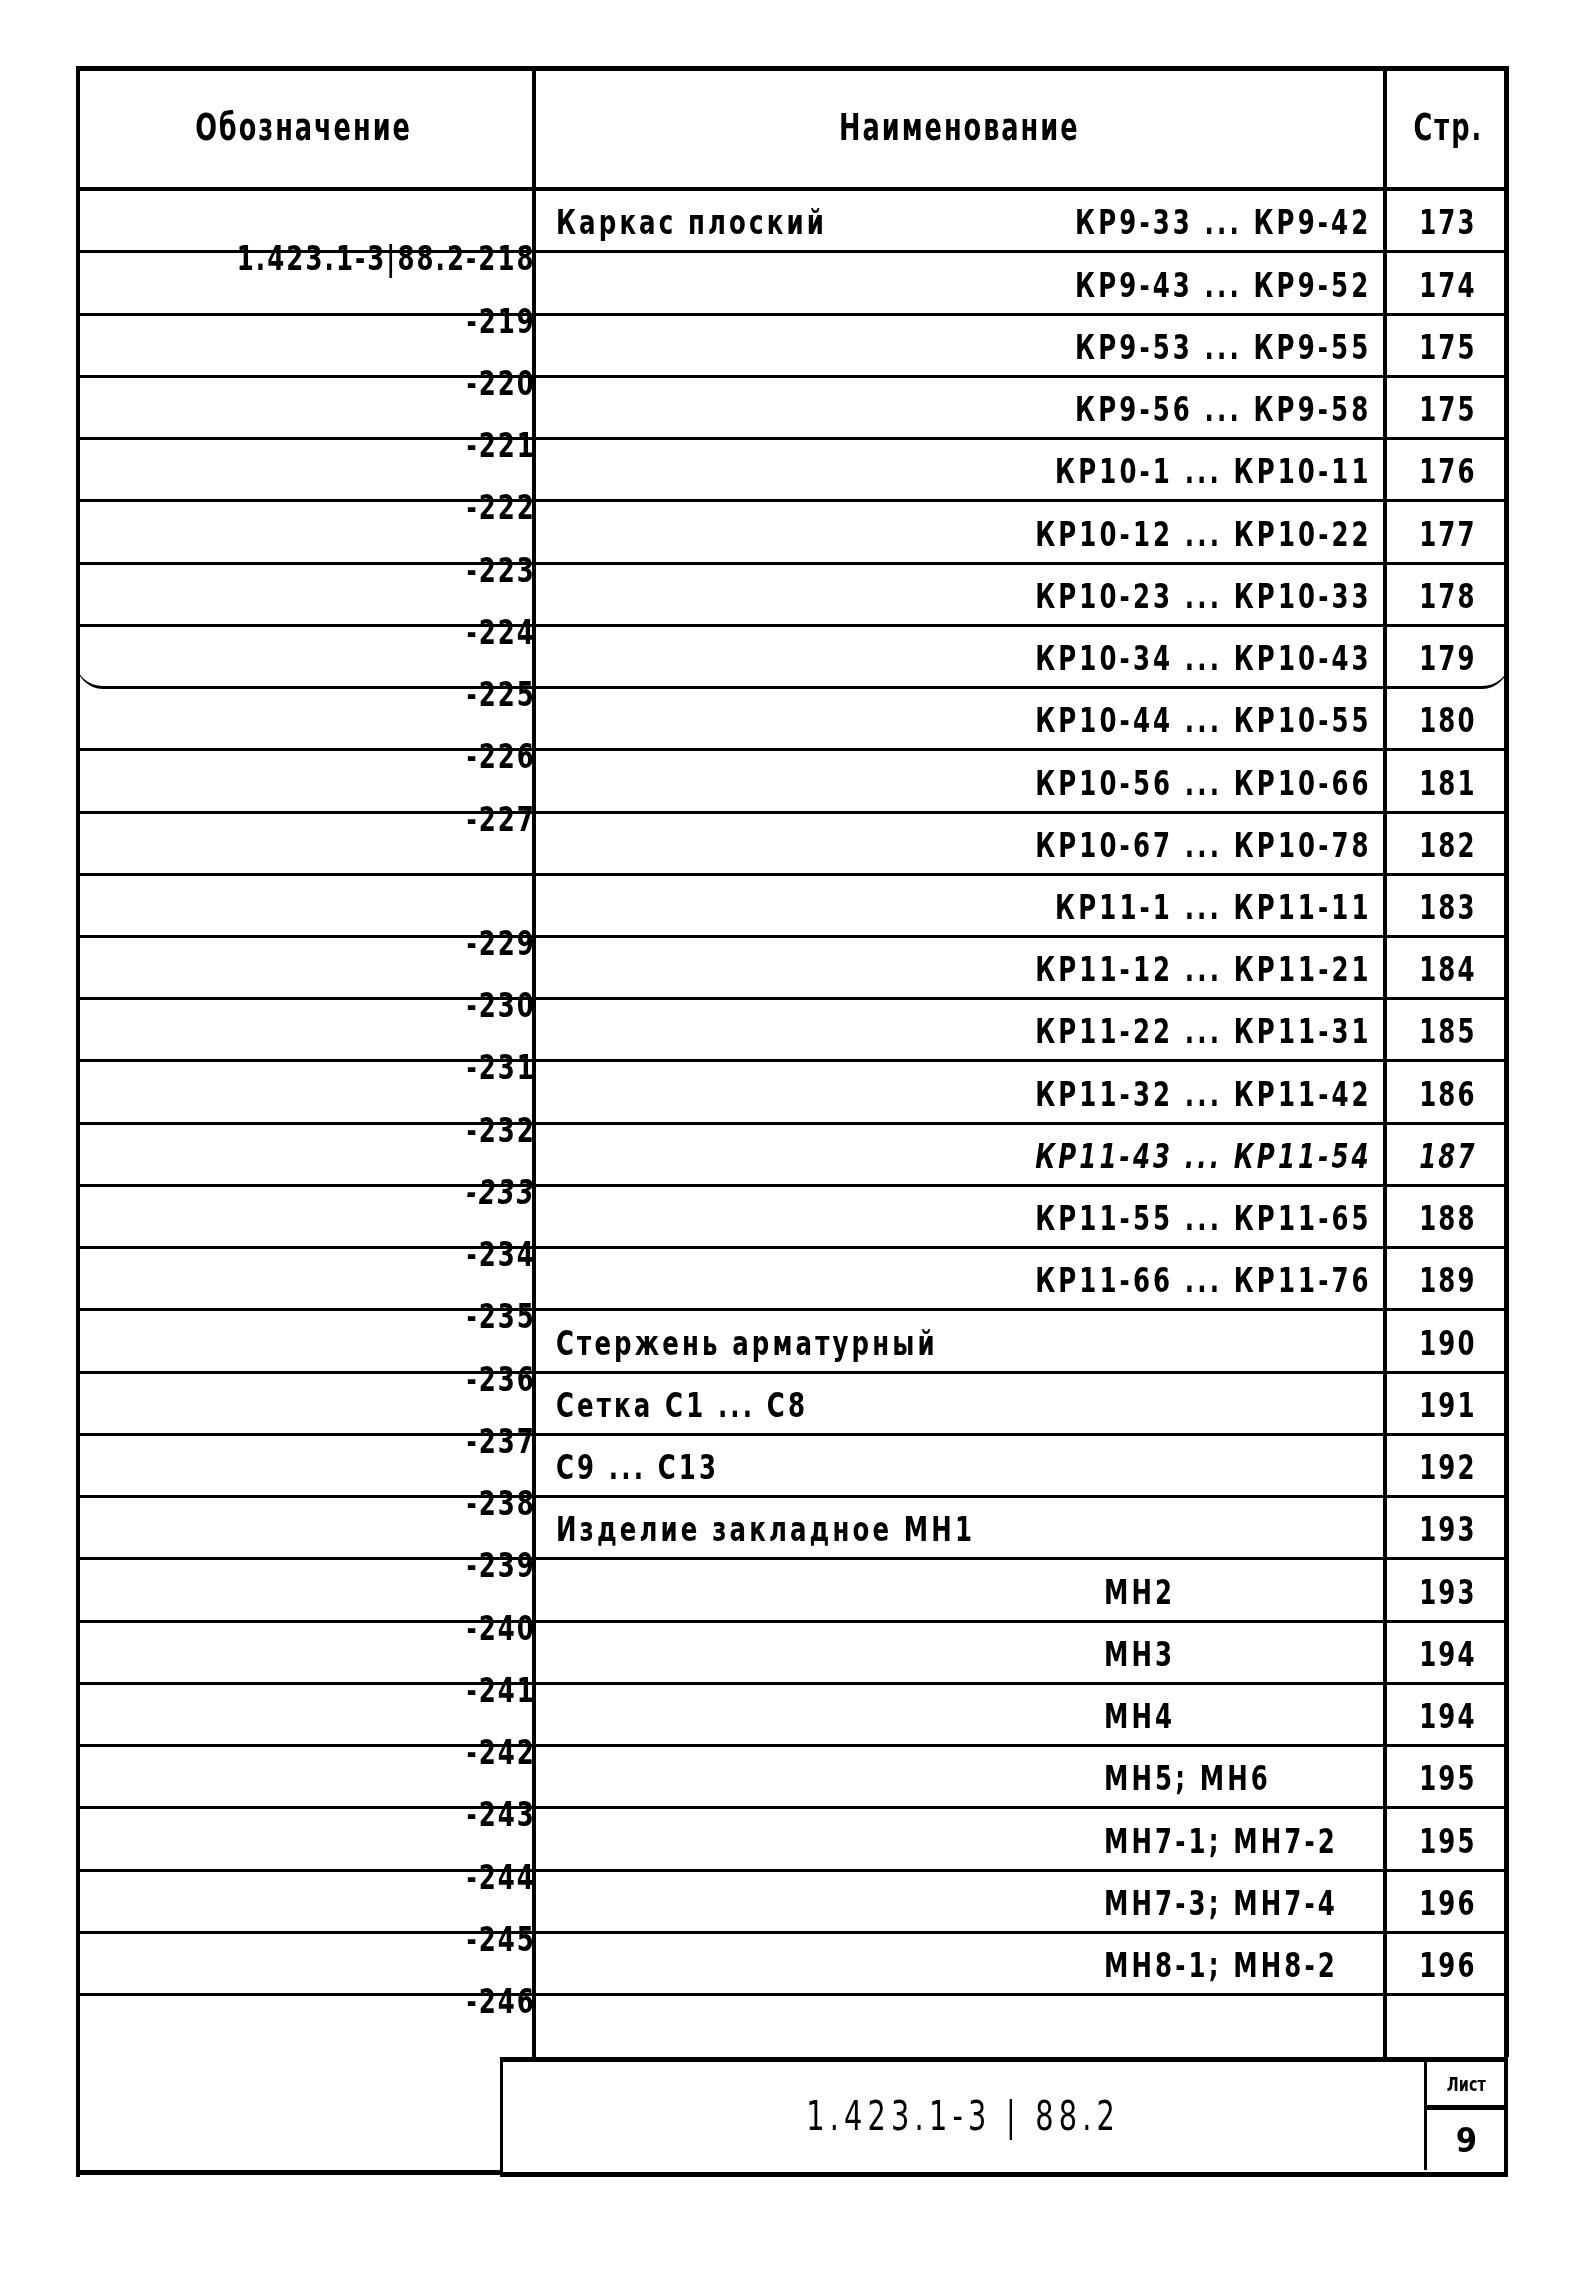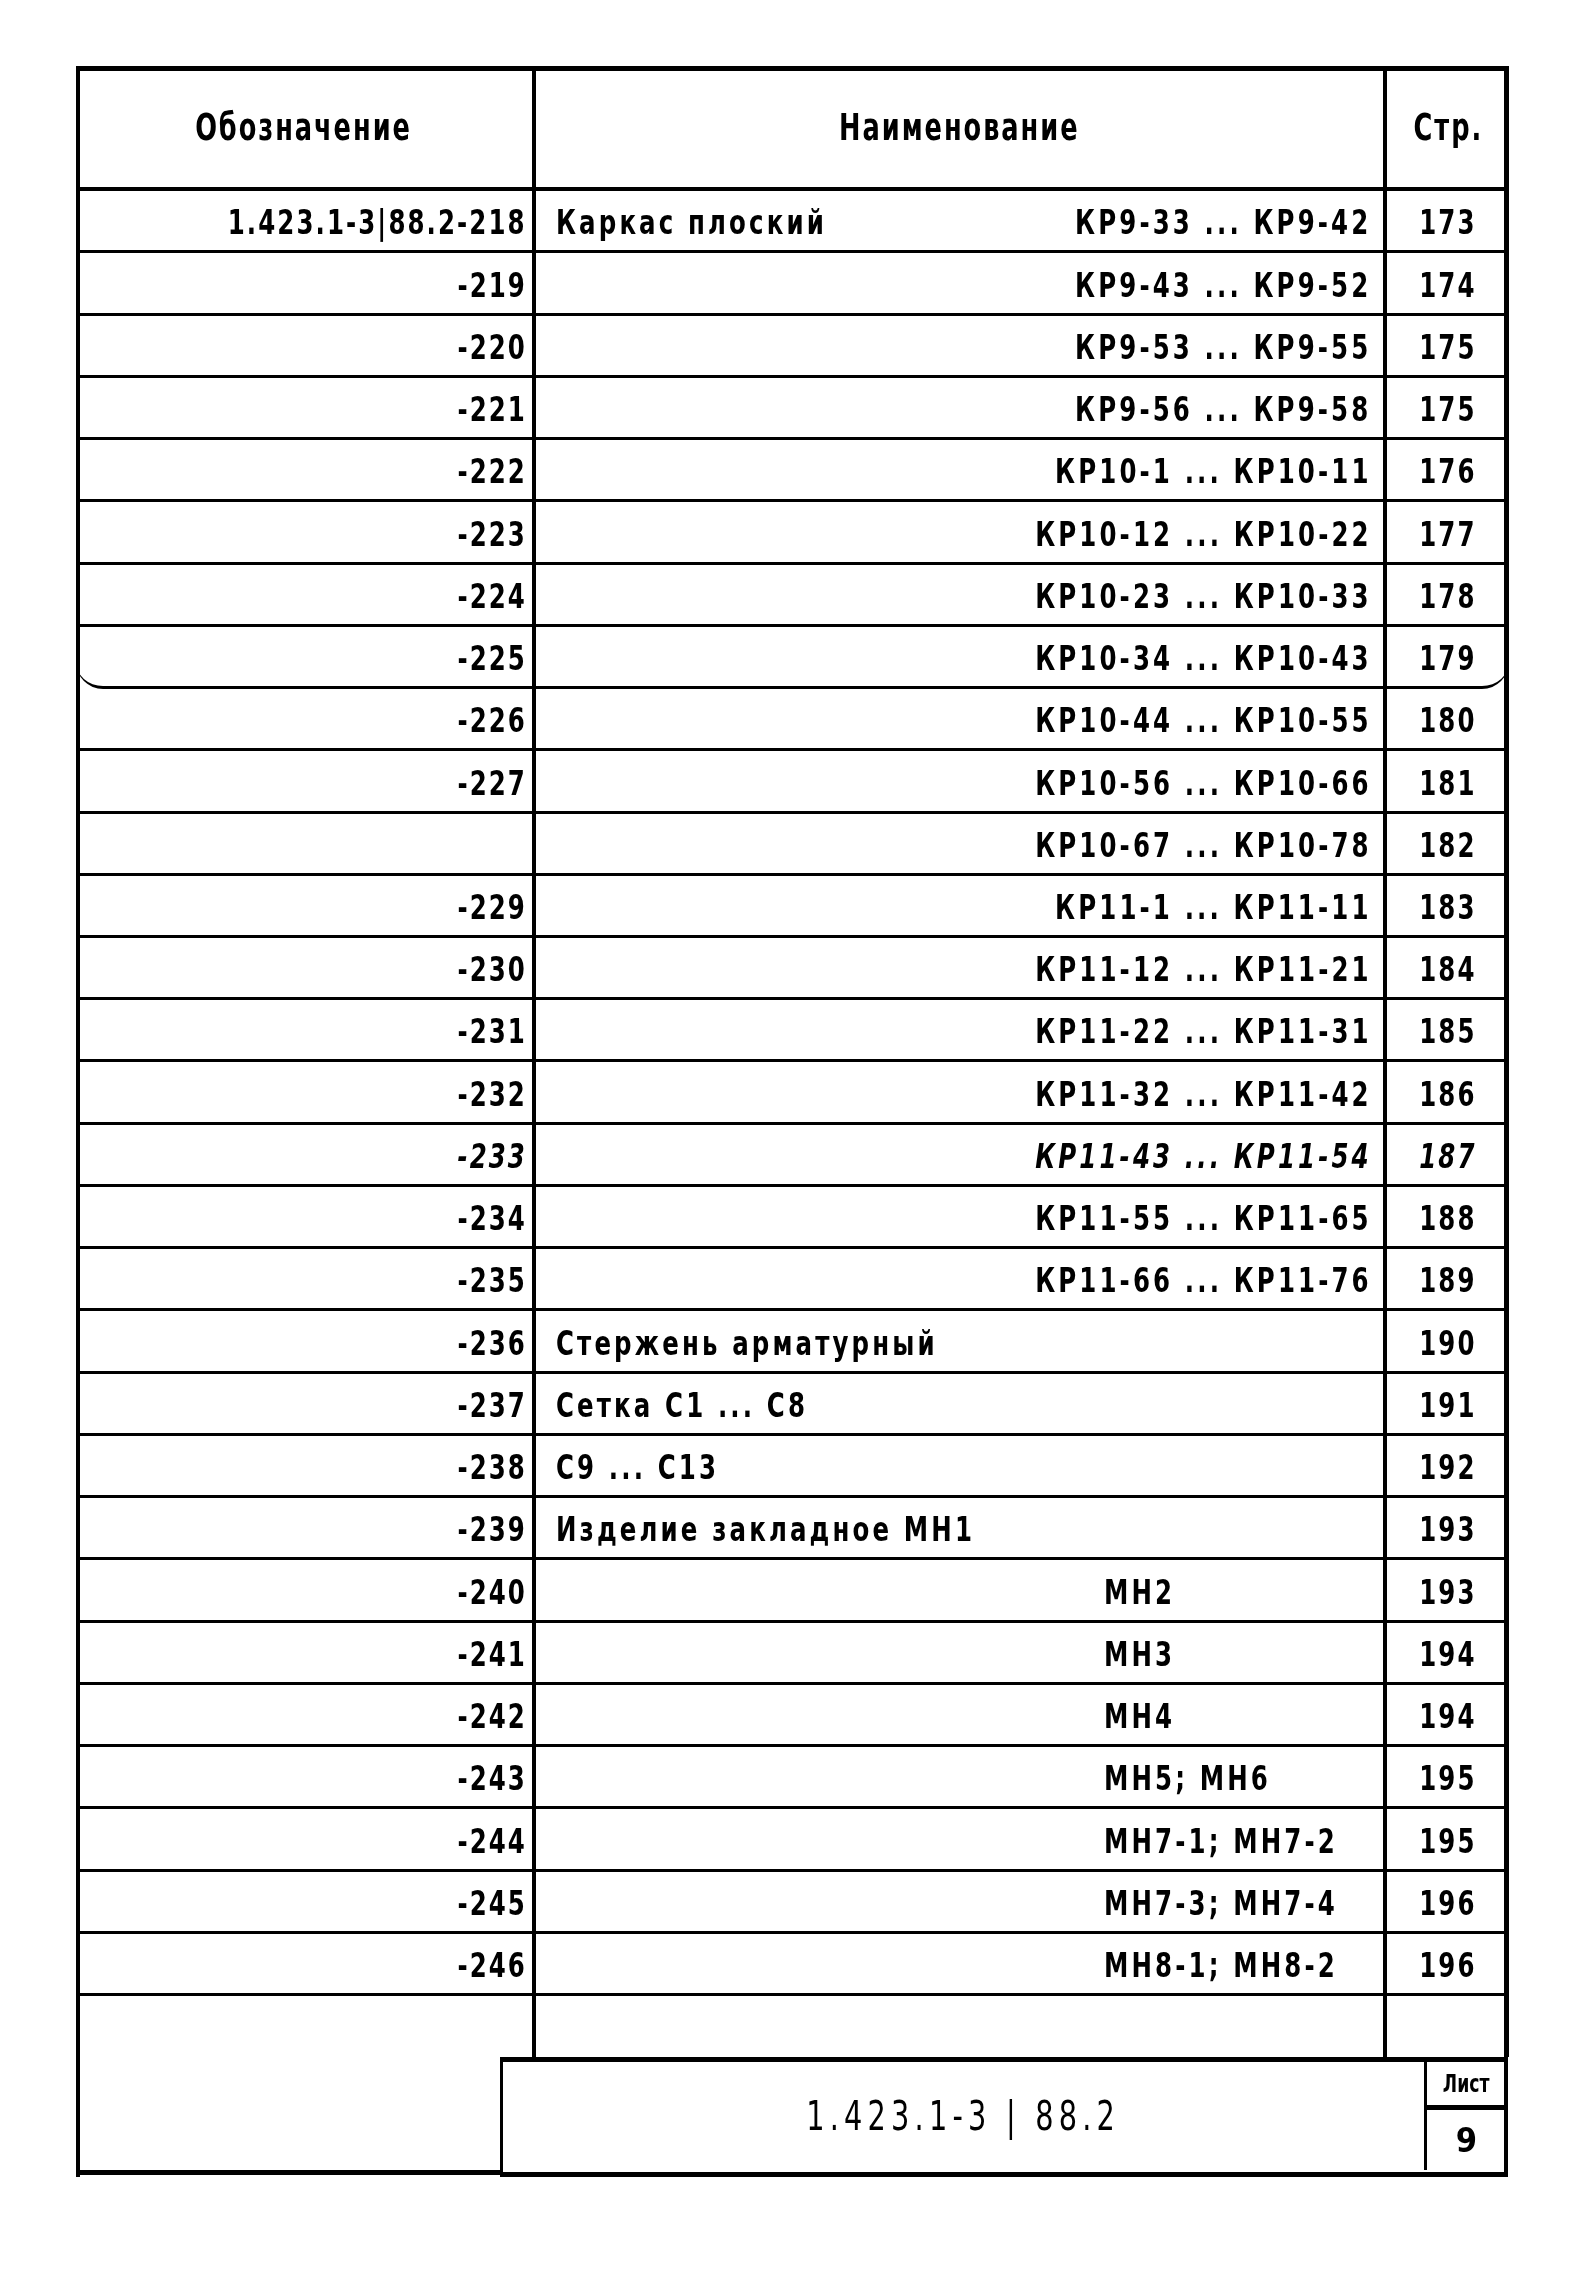--- a/index.html
+++ b/index.html
@@ -8,37 +8,37 @@
   .sheet{position:absolute;left:76px;top:66px;width:1433px;height:2111px;}
   .frame-l{position:absolute;left:0;top:0;width:3.9px;height:2111px;background:#000;}
   .frame-t{position:absolute;left:0;top:0;width:1433px;height:4.6px;background:#000;}
   .frame-r{position:absolute;right:0;top:0;width:4.6px;height:1991px;background:#000;}
   .table{position:absolute;left:0;top:0;width:1433px;}
   .hdr{position:absolute;left:0;top:0;width:1433px;height:121px;border-bottom:4.6px solid #000;text-align:right;}
   .vline{position:absolute;top:0;width:3.9px;background:#000;}
   .hcell{position:absolute;top:0;height:121px;display:flex;align-items:center;justify-content:center;
          font-size:38px;font-weight:bold;letter-spacing:2.6px;}
   .row{position:absolute;left:0;width:1433px;height:62px;border-bottom:3.3px solid #000;box-sizing:border-box;}
-  .des{position:absolute;left:0;width:451px;height:62px;display:flex;align-items:center;justify-content:flex-end;
-       font-size:34px;font-weight:bold;letter-spacing:2.6px;}
+  .des{position:absolute;left:9px;width:451px;height:62px;display:flex;align-items:center;justify-content:flex-end;
+       font-size:34px;font-weight:bold;letter-spacing:2.6px;margin-top:36px;}
   .des span{display:inline-block;transform:scaleX(0.8);transform-origin:right center;}
   .name{position:absolute;left:460px;width:842px;height:62px;display:flex;align-items:center;
         font-size:34px;font-weight:bold;letter-spacing:3.9px;}
   .name .left{position:absolute;left:19.6px;transform:scaleX(0.8);transform-origin:left center;white-space:nowrap;}
   .name .right{position:absolute;right:6.5px;transform:scaleX(0.8);transform-origin:right center;white-space:nowrap;}
   .name .mid{position:absolute;left:568px;transform:scaleX(0.8);transform-origin:left center;white-space:nowrap;}
   .page{position:absolute;left:1311px;width:122px;height:62px;display:flex;align-items:center;justify-content:center;
         font-size:34px;font-weight:bold;letter-spacing:2.6px;}
   .page span{display:inline-block;transform:scaleX(0.8);}
   .stamp{position:absolute;left:424px;top:1991px;width:1008px;height:120px;border-top:5.9px solid #000;border-left:3.9px solid #000;border-right:4.6px solid #000;border-bottom:5.2px solid #000;box-sizing:border-box;}
   .stamp-code{position:absolute;left:0;top:0;width:921px;height:108px;display:flex;align-items:center;justify-content:center;
         font-size:40px;letter-spacing:6.5px;}
   .stamp-code span{display:inline-block;transform:scaleX(0.8);}
   .sheet-box{position:absolute;left:921px;top:0;width:79px;height:108px;border-left:3.3px solid #000;}
-  .sheet-lbl{position:absolute;left:0;top:0;width:79px;height:43px;border-bottom:5.2px solid #000;display:flex;align-items:center;justify-content:center;font-size:24px;font-weight:bold;}
+  .sheet-lbl{position:absolute;left:0;top:0;width:79px;height:43px;border-bottom:5.2px solid #000;display:flex;align-items:center;justify-content:center;font-size:20px;font-weight:bold;}
   .sheet-lbl span{display:inline-block;transform:scaleX(0.8);}
   .sheet-num{position:absolute;left:0;top:48px;width:79px;height:60px;display:flex;align-items:center;justify-content:center;font-size:34px;font-weight:bold;}
   .bottom-line{position:absolute;left:0;top:2104px;width:424px;height:5.2px;background:#000;}
 </style>
 </head>
 <body>
 
 <div class="sheet">
   <div class="frame-l"></div>
   <div class="frame-t"></div>

